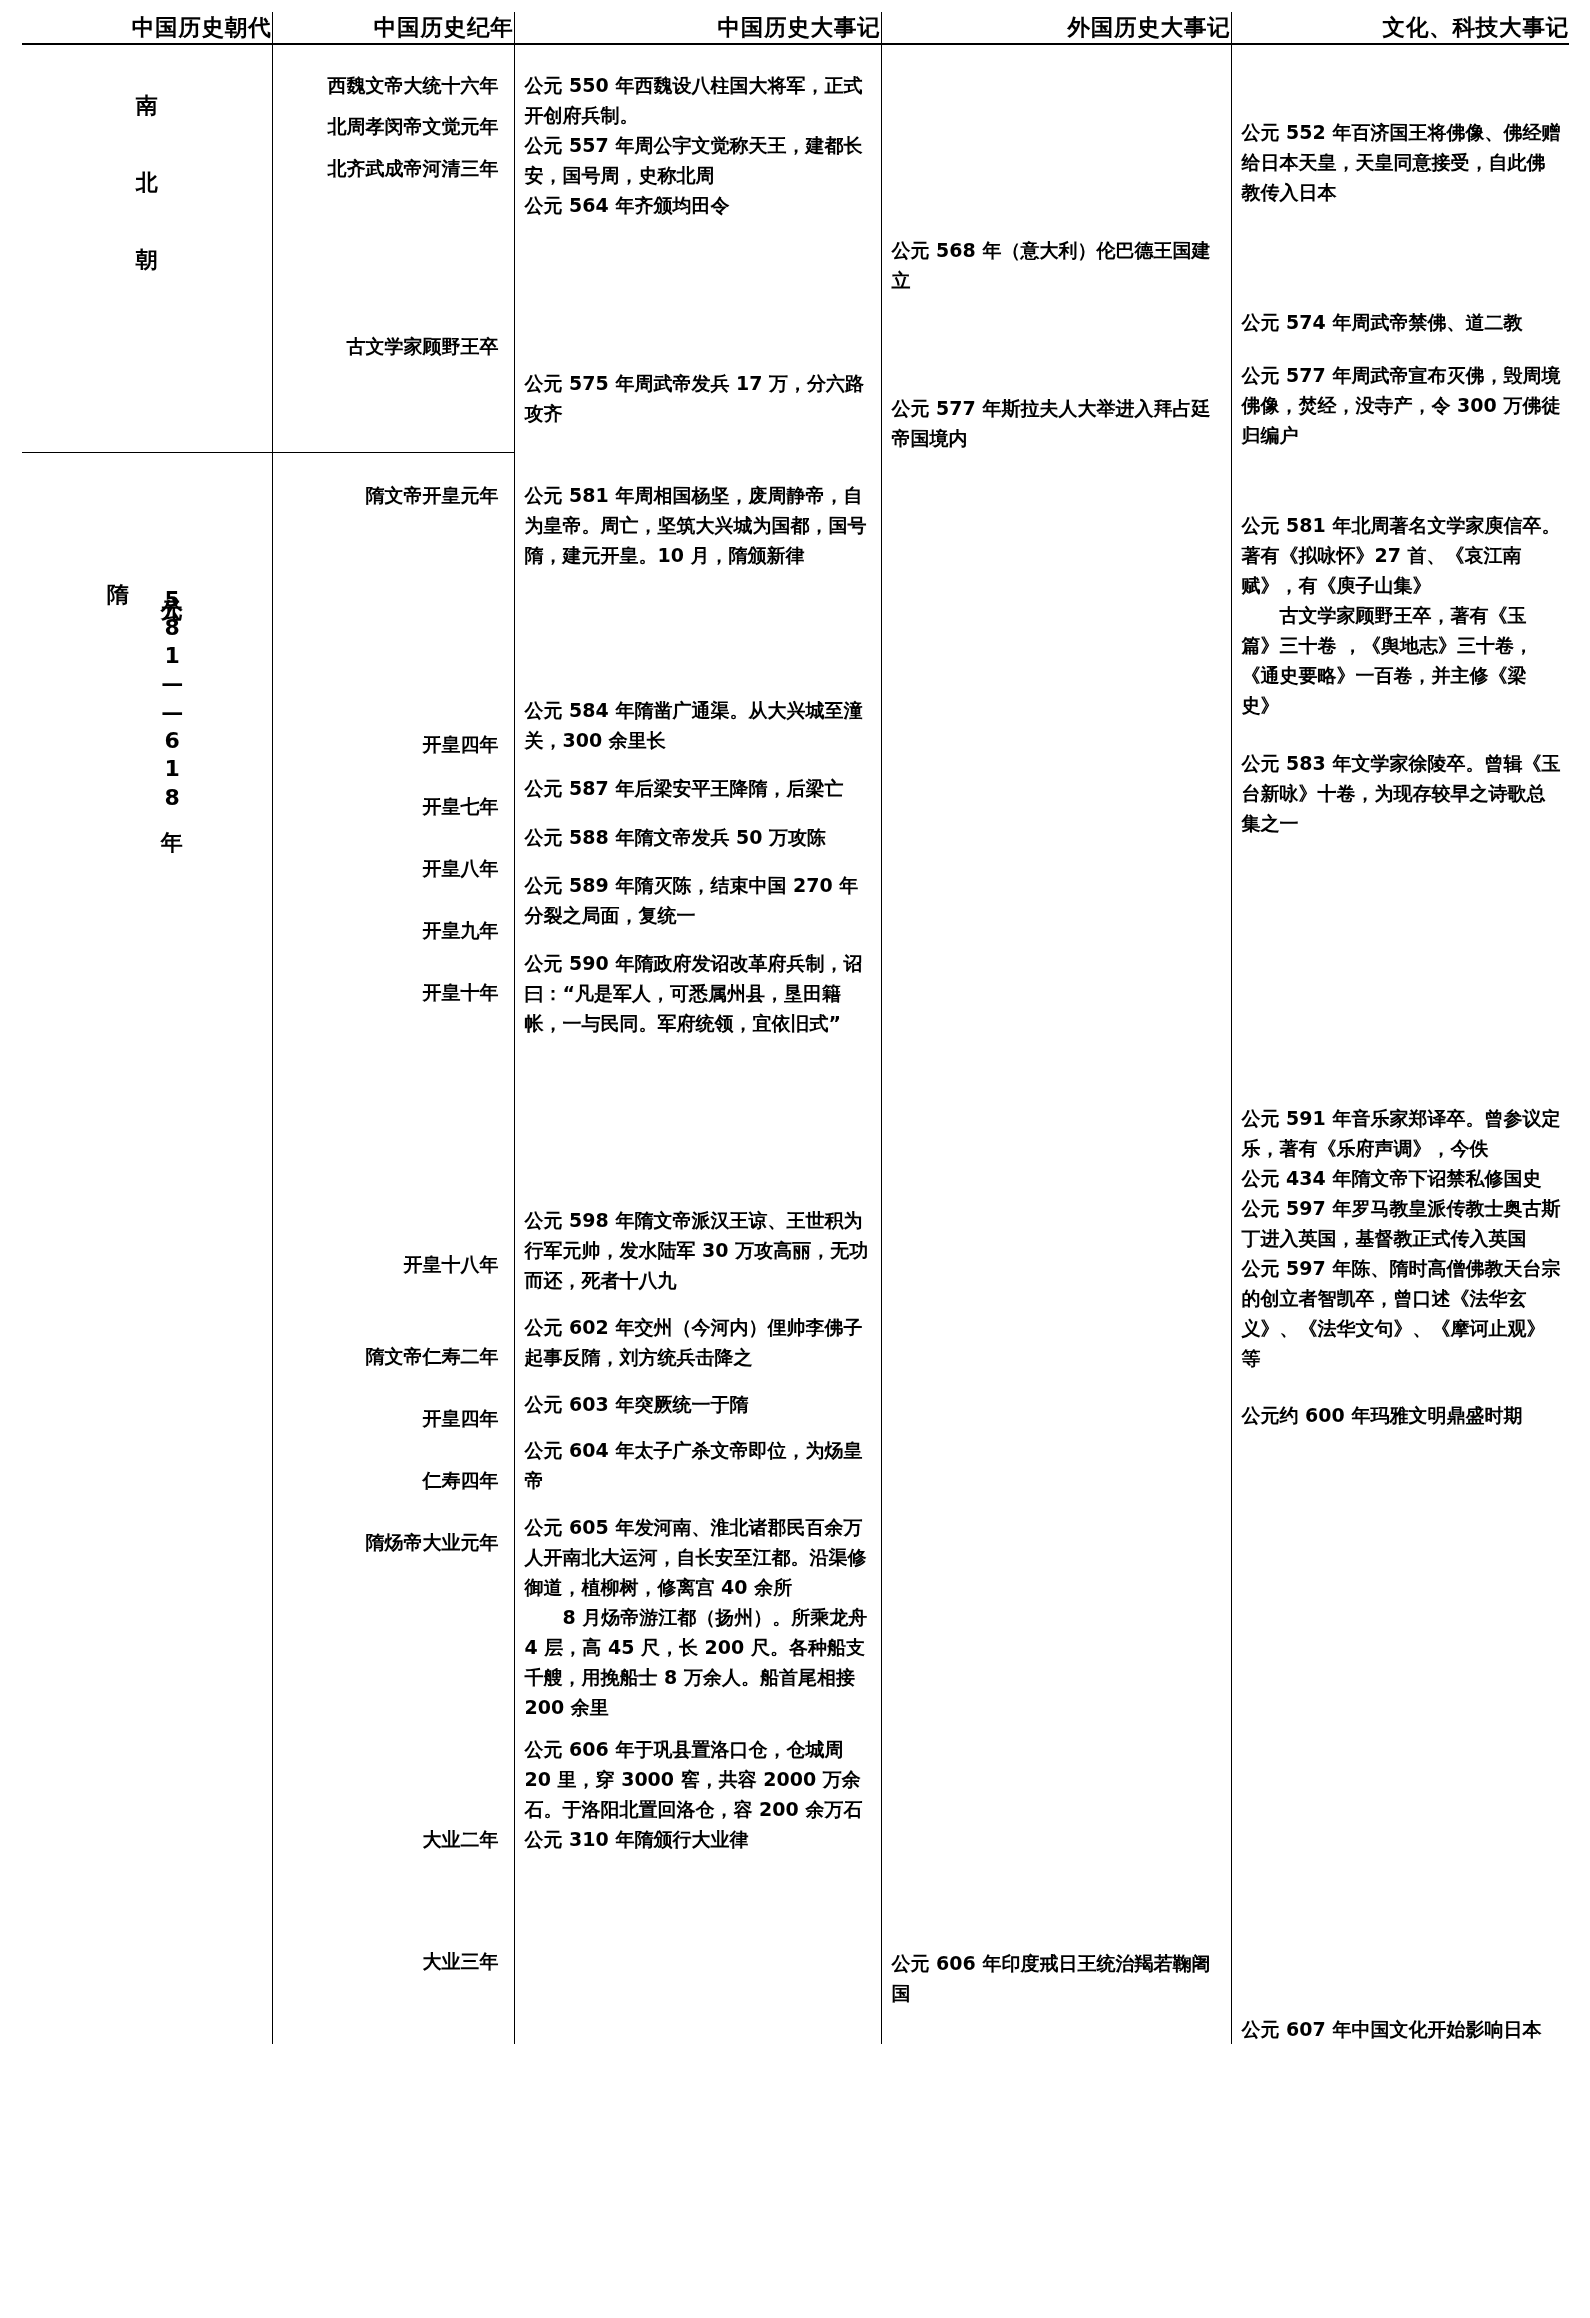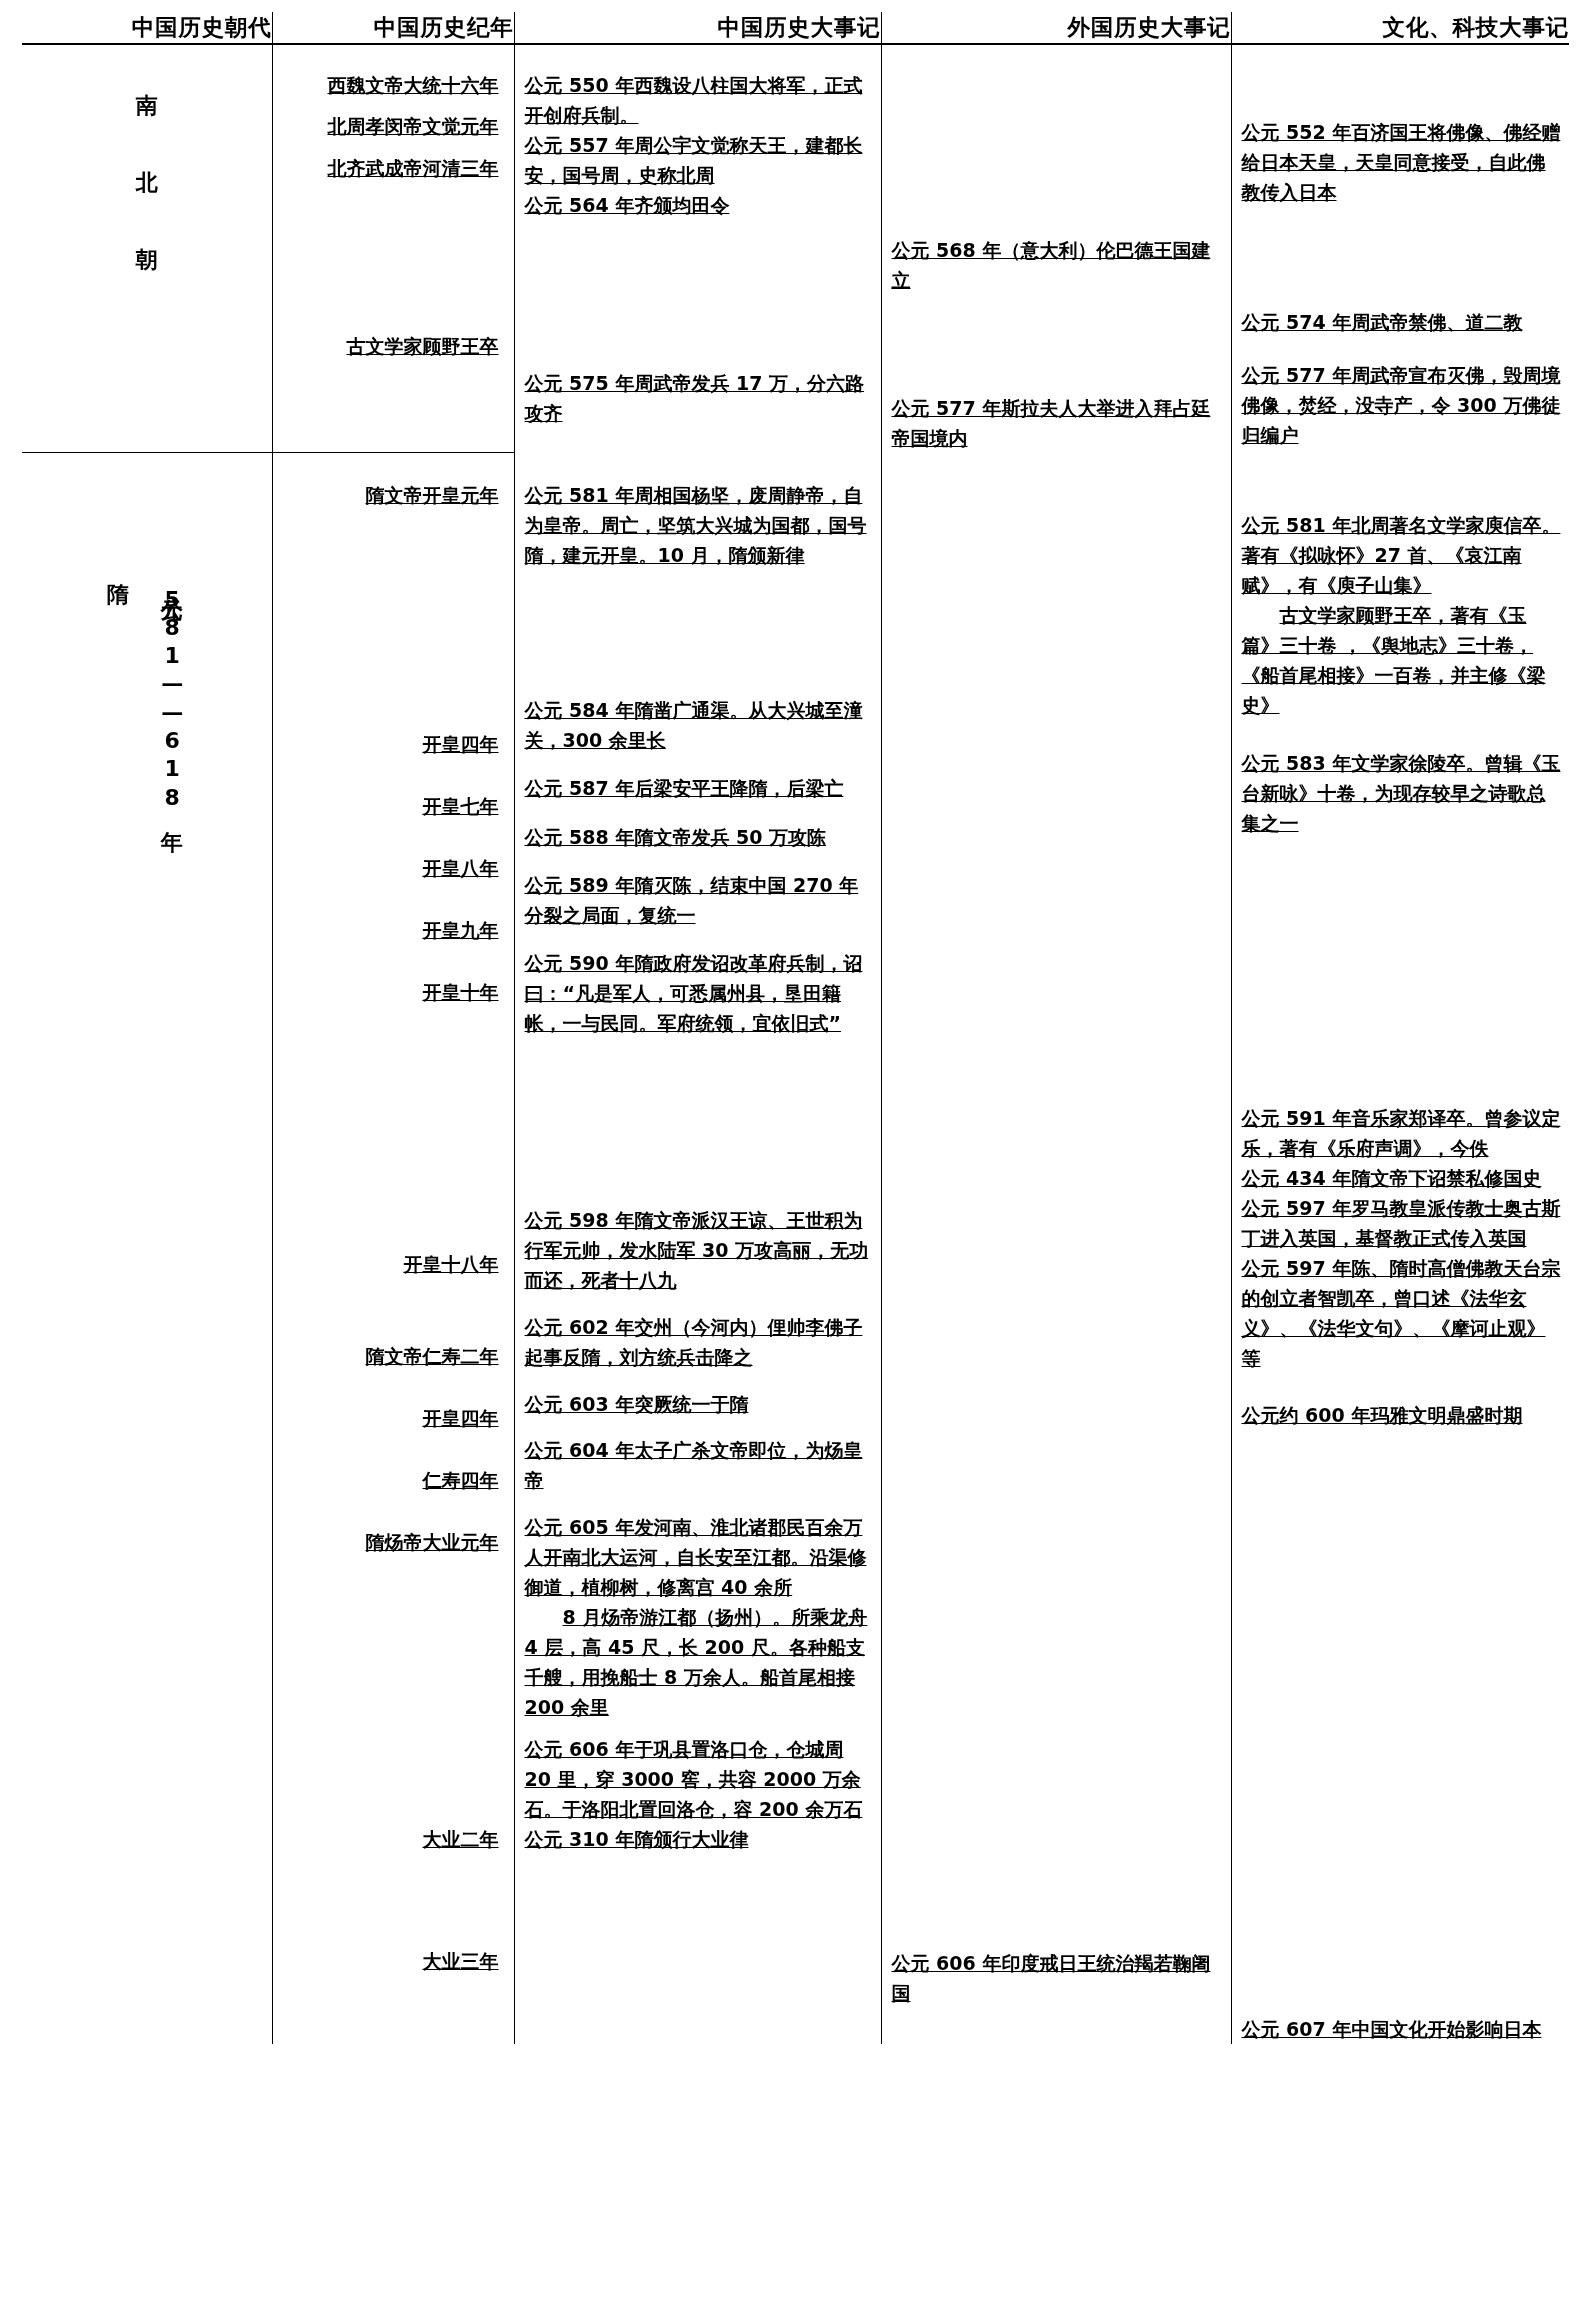--- a/index.html
+++ b/index.html
@@ -43,21 +43,20 @@
     letter-spacing: 0.8px;
     padding: 11.7px 0 16.7px 0;
     border-bottom: 2.5px solid #000;
   }
   .hdr-row th.vline { border-right: 1.7px solid #000; }
 
   .body-cell {
     border-right: 1.7px solid #000;
     padding: 0;
     position: relative;
-    text-decoration: underline;
   }
   .body-cell.last { border-right: none; }
 
   .blk {
     font-size: 19px;
     line-height: 1.58;
     font-weight: bold;
     padding: 0 8.3px 0 10px;
     letter-spacing: 0px;
   }
@@ -249,21 +248,21 @@
         </td>
 
         <td class="body-cell">
           <div style="height:1493px"></div>
           <div class="blk">公元 606 年印度戒日王统治羯若鞠阇国</div>
         </td>
 
         <td class="body-cell last">
           <div style="height:55px"></div>
           <div class="blk">公元 581 年北周著名文学家庾信卒。著有《拟咏怀》27 首、《哀江南赋》，有《庾子山集》</div>
-          <div class="blk indent2">古文学家顾野王卒，著有《玉篇》三十卷 ，《舆地志》三十卷，《船首尾相接》一百卷，并主修《梁史》</div>
+          <div class="blk indent2">古文学家顾野王卒，著有《玉篇》三十卷 ，《舆地志》三十卷，《通史要略》一百卷，并主修《梁史》</div>
           <div style="height:28px"></div>
           <div class="blk">公元 583 年文学家徐陵卒。曾辑《玉台新咏》十卷，为现存较早之诗歌总集之一</div>
           <div style="height:265px"></div>
           <div class="blk">公元 591 年音乐家郑译卒。曾参议定乐，著有《乐府声调》，今佚</div>
           <div class="blk">公元 434 年隋文帝下诏禁私修国史</div>
           <div class="blk">公元 597 年罗马教皇派传教士奥古斯丁进入英国，基督教正式传入英国</div>
           <div class="blk">公元 597 年陈、隋时高僧佛教天台宗的创立者智凯卒，曾口述《法华玄义》、《法华文句》、《摩诃止观》等</div>
           <div style="height:27px"></div>
           <div class="blk">公元约 600 年玛雅文明鼎盛时期</div>
           <div style="height:584px"></div>

